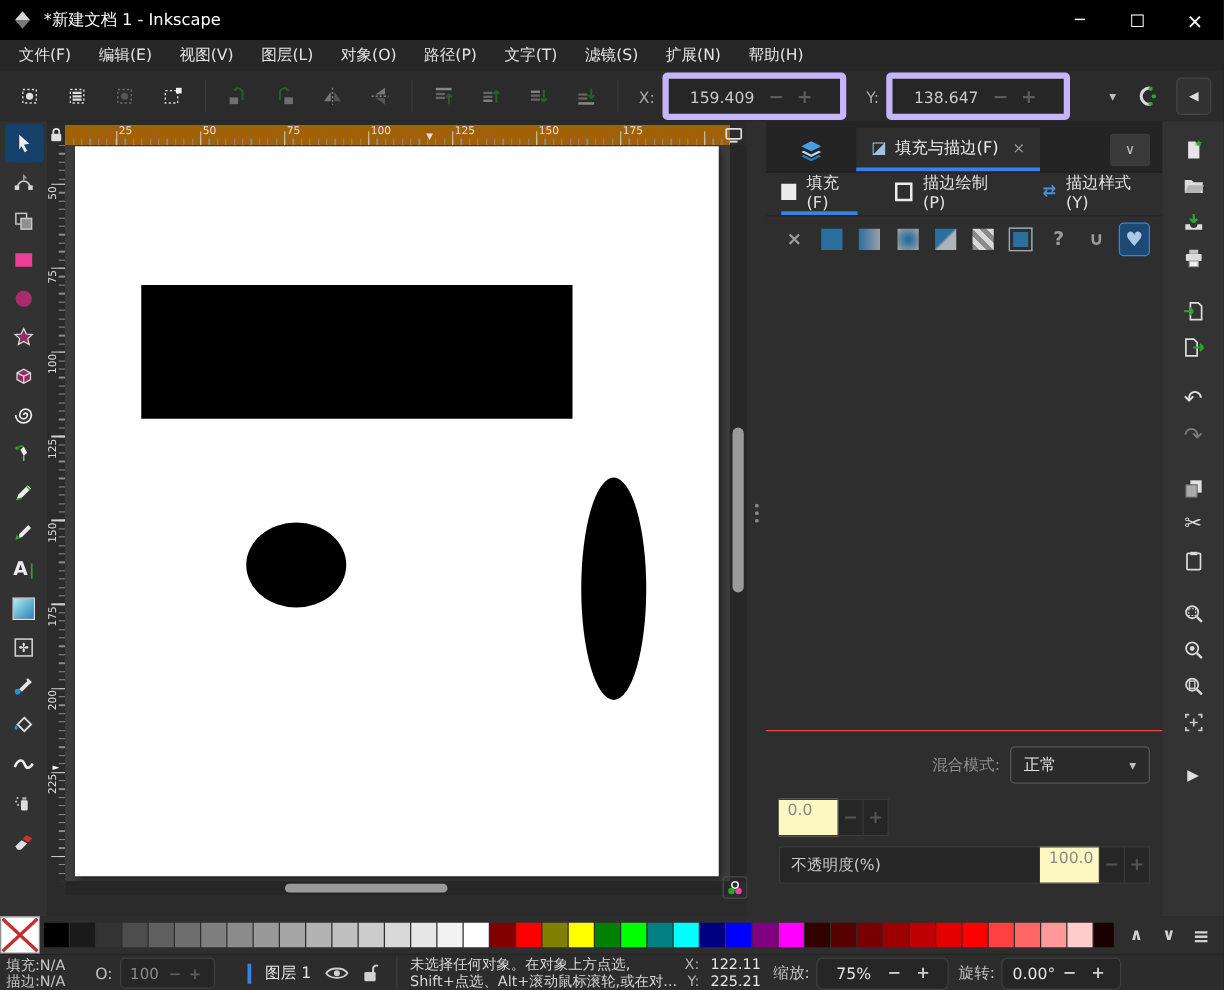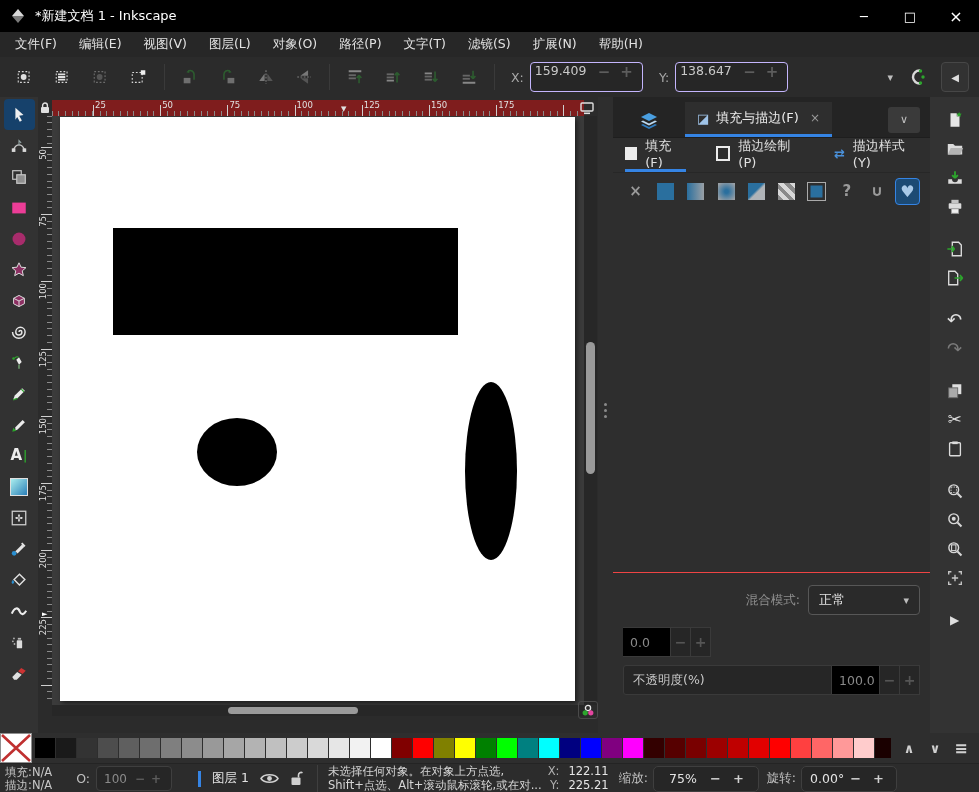--- a/index.html
+++ b/index.html
@@ -15,33 +15,33 @@
   
   .menubar{position:absolute;left:0;top:32px;right:0;height:25px;background:#272727;display:flex;align-items:center;padding-left:4px}
   .menu-item{padding:0 11px;font-size:12.5px;color:#e3e3e3}
   
   .toolbar{position:absolute;left:0;top:57px;right:0;height:40px;background:#2b2b2b;border-bottom:1px solid #202020;display:flex;align-items:center}
   .tbgroup{display:flex;align-items:center;gap:16px;padding:0 14px;height:26px;border-right:1px solid #3a3a3a}
   .tbico{width:22px;height:22px;display:flex;align-items:center;justify-content:center}
   .tbico.dim{opacity:.38}.tbico.mid{opacity:.62}
   .spinwrap{display:flex;align-items:center}
   .spinlabel{color:#a8a8a8;font-size:12.5px;margin:0 6px 0 16px}
-  .spinbox{display:flex;align-items:flex-start;background:#262626;border:1px solid #c4b5fd;border-radius:4px;height:28px;padding:0 4px}
+  .spinbox{display:flex;align-items:center;background:#262626;border:5px solid #c4b5fd;border-radius:4px;height:28px;padding:0 17px}
   .spinval{width:58px;color:#c9c9c9;font-size:12.5px}
   .mm{color:#5d5d5d;font-size:15px;padding:0 5px;font-weight:bold}
   .tb-right{margin-left:auto;display:flex;align-items:center;gap:14px;padding-right:10px}
   .ddarrow{color:#bdbdbd;font-size:11px}
   .collapsebtn{width:26px;height:28px;border:1px solid #474747;border-radius:4px;background:#323232;display:flex;align-items:center;justify-content:center;color:#ddd;font-size:10px}
   
   .toolbox{position:absolute;left:0;top:97px;width:38px;height:636px;background:#323232;display:flex;flex-direction:column;align-items:center;padding-top:2px;box-sizing:border-box}
   .tool{width:31px;height:31px;display:flex;align-items:center;justify-content:center;border-radius:4px;flex:0 0 auto}
   .tool.active{background:#16416b}
   
   .canvaszone{position:absolute;left:38px;top:97px;width:560px;height:636px;background:#2b2b2b}
-  .hruler{position:absolute;left:14px;top:3px;width:532px;height:16px;background:#7f1d1d;overflow:hidden}
+  .hruler{position:absolute;left:14px;top:3px;width:532px;height:16px;background:#a16207;overflow:hidden}
   .hruler .ticks{position:absolute;left:0;bottom:0;width:100%;height:5px;
      background:repeating-linear-gradient(90deg,#8a8a8a 0 1px,transparent 1px 6.72px);background-position:41px 0}
   .hruler .ticksM{position:absolute;left:0;bottom:0;width:100%;height:11px;
      background:repeating-linear-gradient(90deg,#cfcfcf 0 1px,transparent 1px 67.2px);background-position:41px 0}
   .hruler span{position:absolute;top:0;font-size:8.5px;color:#e0e0e0}
   .vruler{position:absolute;left:0;top:19px;width:14px;height:589px;background:#2b2b2b;overflow:hidden}
   .vruler .ticks{position:absolute;top:0;right:0;height:100%;width:5px;
      background:repeating-linear-gradient(180deg,#8a8a8a 0 1px,transparent 1px 6.72px);background-position:0 31px}
   .vruler .ticksM{position:absolute;top:0;right:0;height:100%;width:11px;
      background:repeating-linear-gradient(180deg,#cfcfcf 0 1px,transparent 1px 67.2px);background-position:0 31px}
@@ -77,21 +77,21 @@
   .ft.sel{background:#1c4a74;border:1px solid #3584e4;color:#a9c9e8;font-size:16px}
   .noobj{padding:6px 13px;font-size:13px;color:#e6e6e6}
   .dockspacer{flex:1}
   .dockbottom{border-top:1px solid #ef4444;padding:12px 10px 22px}
   .blendrow{display:flex;align-items:center;justify-content:flex-end;gap:8px;margin-bottom:12px}
   .blendlabel{color:#8f8f8f;font-size:12.5px}
   .dropdown{width:112px;height:30px;background:#2a2a2a;border:1px solid #575757;border-radius:4px;display:flex;align-items:center;padding:0 10px;box-sizing:border-box}
   .dropdown .dval{flex:1;color:#e0e0e0;font-size:13px}
   .sliderrow{display:flex;height:30px;margin-bottom:8px}
   .sliderbar{flex:1;background:#262626;border:1px solid #3a3a3a;border-radius:3px 0 0 3px;display:flex;align-items:center;padding:0 9px;color:#9a9a9a;font-size:12.5px}
-  .slidval{width:48px;background:#000000;border:1px solid #3a3a3a;border-left:none;display:flex;align-items:center;padding-left:7px;color:#8a8a8a;font-size:12.5px;box-sizing:border-box}
+  .slidval{width:48px;background:#fef9c3;border:1px solid #3a3a3a;border-left:none;display:flex;padding-left:7px;color:#8a8a8a;font-size:12.5px;box-sizing:border-box}
   .slidmm{width:20px;background:#262626;border:1px solid #3a3a3a;border-left:none;display:flex;align-items:center;justify-content:center;color:#555;font-size:14px;font-weight:bold;box-sizing:border-box}
   
   .cmdbar{position:absolute;left:930px;top:97px;width:49px;height:636px;background:#333;display:flex;flex-direction:column;align-items:center;padding-top:8px;box-sizing:border-box}
   .cmd{width:30px;height:29px;display:flex;align-items:center;justify-content:center;flex:0 0 auto}
   .cmdgap{height:13px;flex:0 0 auto}
   
   .palettebar{position:absolute;left:0;right:0;top:733px;height:30px;background:#2e2e2e;display:flex;align-items:center}
   .xswatch{width:32px;height:30px;background:#fff;border:1px solid #909090;box-sizing:border-box;flex:0 0 auto}
   .swatches{display:flex;gap:1px;height:20px;margin-left:3px;width:856px;overflow:hidden}
   .sw{width:20px;height:20px;flex:0 0 auto}
@@ -515,21 +515,21 @@
           <span class="ddarrow">▾</span>
         </div>
       </div>
       <div class="sliderrow">
         <div class="slidval">
             <span>0.0</span>
           </div>
         <div class="slidmm">−</div>
         <div class="slidmm">+</div>
       </div>
-      <div class="sliderrow" style="margin-bottom:16px">
+      <div class="sliderrow" style="margin-bottom:4px">
         <div class="sliderbar" style="color:#c8c8c8">
             <span>不透明度(%)</span>
           </div>
         <div class="slidval">
             <span>100.0</span>
           </div>
         <div class="slidmm">−</div>
         <div class="slidmm">+</div>
       </div>
     </div>

